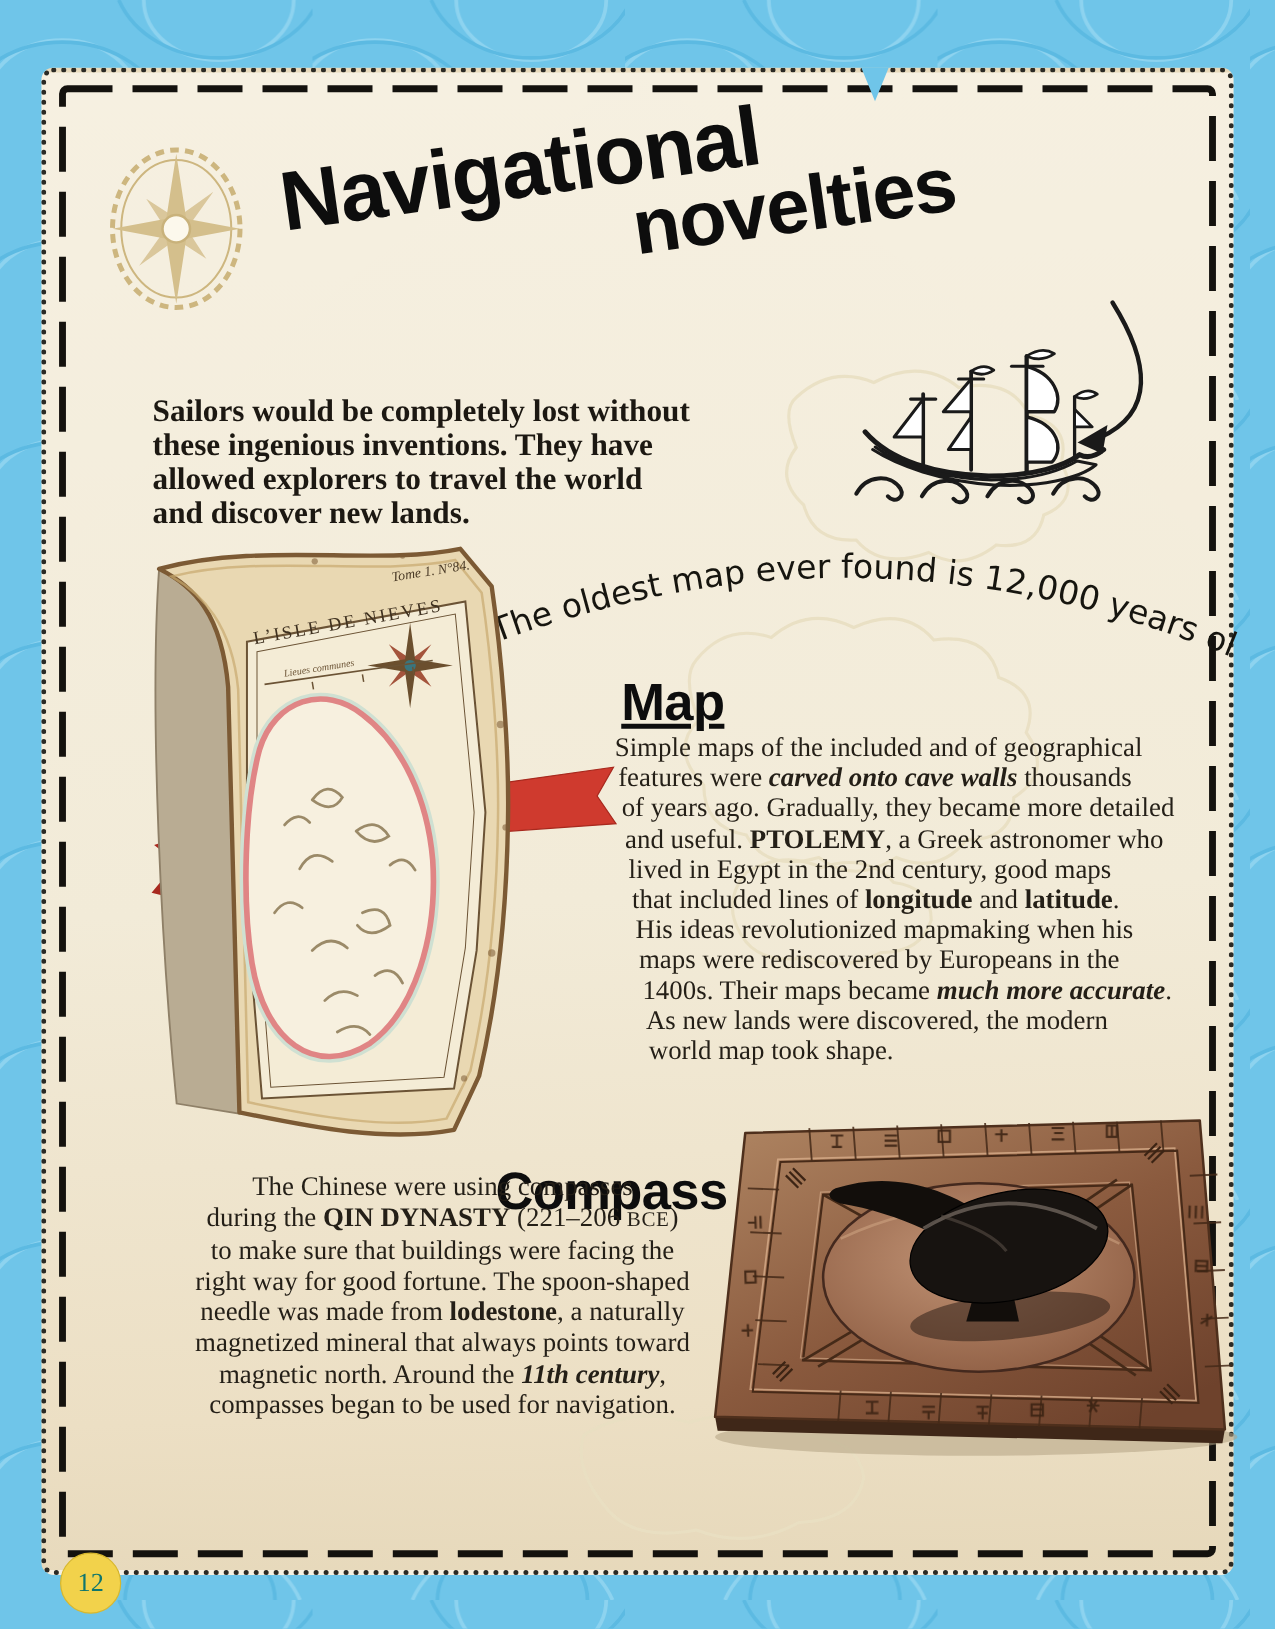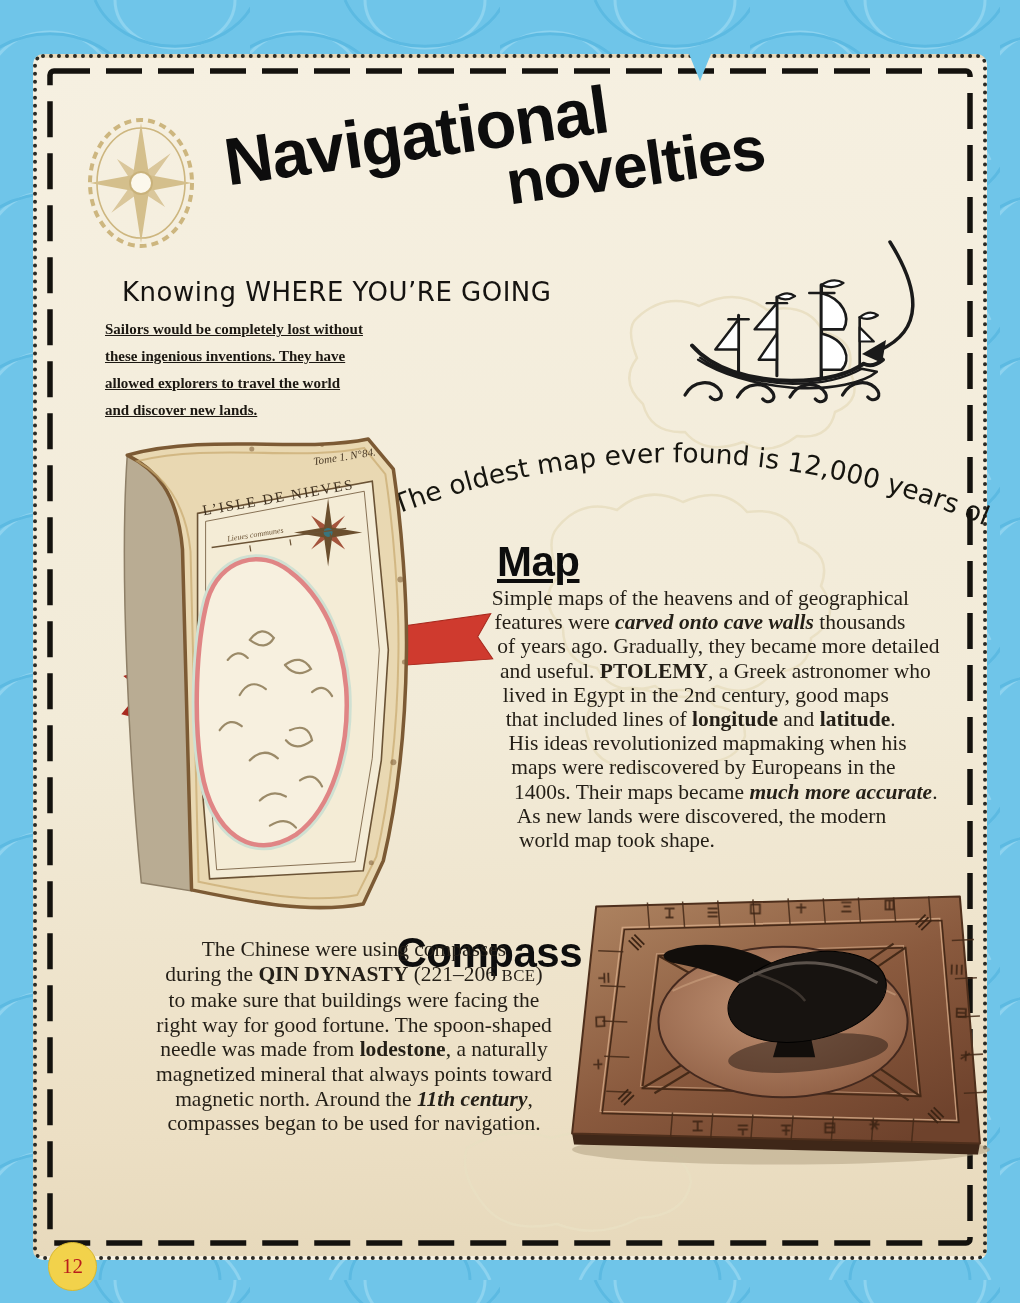--- a/index.html
+++ b/index.html
@@ -19,42 +19,42 @@
 
   
   .title-wrap{position:absolute;left:182px;top:44px;width:548px;transform:rotate(-8deg);
               transform-origin:40% 40%;font-family:"Liberation Sans",sans-serif;
               font-weight:bold;color:#0d0d0d;line-height:.92;letter-spacing:-1px;}
   .title-line1{font-size:67px;padding-left:6px;}
   .title-line2{font-size:62px;text-align:right;padding-right:6px;}
 
   .hand{font-family:"DejaVu Sans",sans-serif;}
   .kicker{position:absolute;left:85px;top:219px;font-size:26px;letter-spacing:.5px;color:#151310;}
-  .intro{position:absolute;left:68px;top:258px;width:482px;font-size:15px;line-height:27px;
-         font-weight:bold;white-space:pre-line;color:#1c1812;text-decoration:underline;}
+  .intro{position:absolute;left:85px;top:258px;width:482px;font-size:25px;line-height:27px;
+         font-weight:bold;white-space:pre-line;color:#1c1812;}
 
   .annotation{position:absolute;left:768px;top:95px;width:164px;font-size:15.5px;line-height:20.5px;
               white-space:pre-line;color:#16150f;}
 
   .section-h{position:absolute;font-family:"Liberation Sans",sans-serif;font-weight:bold;
              font-size:42px;color:#0d0d0d;letter-spacing:-.5px;}
   .map-h{left:460px;top:480px;text-decoration:underline;}
   .compass-h{left:247px;top:871px;width:298px;text-align:right;}
 
   .body-text{font-size:21.5px;line-height:24.2px;white-space:pre-line;color:#241f17;}
   .map-p{position:absolute;left:452px;top:528px;width:486px;}
   .compass-p{position:absolute;left:86px;top:879px;width:462px;text-align:center;line-height:24.6px;}
   .indent-spacer{float:left;width:30px;height:262px;
                  shape-outside:polygon(0 0,0 100%,100% 100%);}
   .b{font-weight:bold;} .i{font-style:italic;margin-top:28px;} .sc{font-size:.78em;letter-spacing:.5px;}
 
   .badge{position:absolute;left:11px;top:1184px;width:47px;height:47px;border-radius:50%;
          background:var(--badge,#f2d24b);border:1px solid #d8b82e;
          display:flex;align-items:center;justify-content:center;
-         font-size:21px;color:#b91c1c;}
+         font-size:21px;color:#0f766e;}
 </style>
 </head>
 <body>
 
 <svg class="abs" width="1020" height="1303" style="left:0;top:0">
   <defs>
     <pattern id="wv" width="250" height="160" patternUnits="userSpaceOnUse">
       <g fill="none" stroke-width="3">
         <path d="M-10,80 a60,48 0 0 1 120,0" stroke="#94d6f1"></path>
         <path d="M-30,80 a85,70 0 0 1 160,0" stroke="#57b7e0"></path>
@@ -125,21 +125,20 @@
       <line x1="126" y1="20" x2="151" y2="20" stroke-width="2.4"></line>
       <path d="M138,12 q12,-8 22,-2 q-10,7 -22,2" fill="#ffffff" stroke-width="2.2"></path>
       <path d="M94,24 q10,-7 18,-1 q-9,6 -18,1" fill="#ffffff" stroke-width="2.2"></path>
       <path d="M176,44 q10,-8 18,-2 q-9,6 -18,2" fill="#ffffff" stroke-width="2.2"></path>
       <path d="M176,54 L190,68 L176,68 Z" fill="#ffffff" stroke-width="2.2"></path>
       <path d="M10,72 C30,95 66,106 108,107 C144,107 168,99 180,90 C186,93 193,91 199,86" stroke-width="4"></path>
       <path d="M18,84 C40,100 76,109 110,110 C142,110 164,103 178,95 L193,98 C180,109 148,116 112,114 C70,111 36,99 16,86" stroke-width="2.4"></path>
     </g>
   </svg>
 
-  <div class="kicker hand">Knowing WHERE YOU’RE GOING</div>
   <div class="intro">Sailors would be completely lost without
 these ingenious inventions. They have
 allowed explorers to travel the world
 and discover new lands.</div>
 
   <svg class="abs" style="left:350px;top:372px" width="622" height="112" viewBox="0 0 622 112">
     <defs>
         <path id="arcP" d="M10,84 Q305,-26 604,98" fill="none"></path>
       </defs>
     <text class="hand" font-family="DejaVu Sans" font-size="26.5" fill="#16150f">
@@ -195,21 +194,21 @@
       <circle cx="300" cy="150" r="3"></circle>
         <circle cx="304" cy="232" r="2.5"></circle>
       <circle cx="293" cy="332" r="3"></circle>
         <circle cx="271" cy="432" r="2.5"></circle>
       <circle cx="152" cy="20" r="2.5"></circle>
         <circle cx="222" cy="16" r="2"></circle>
     </g>
   </svg>
 
   <div class="section-h map-h">Map</div>
-  <div class="body-text map-p"><span class="indent-spacer"></span><span>Simple maps of the heavens and of geographical
+  <div class="body-text map-p"><span class="indent-spacer"></span><span>Simple maps of the included and of geographical
 features were </span><span class="b i">carved onto cave walls</span><span> thousands
 of years ago. Gradually, they became more detailed
 and useful. </span><span class="b">PTOLEMY</span><span>, a Greek astronomer who
 lived in Egypt in the 2nd century, good maps
 that included lines of </span><span class="b">longitude</span><span> and </span><span class="b">latitude</span><span>.
 His ideas revolutionized mapmaking when his
 maps were rediscovered by Europeans in the
 1400s. Their maps became </span><span class="b i">much more accurate</span><span>.
 As new lands were discovered, the modern
 world map took shape.</span></div>

